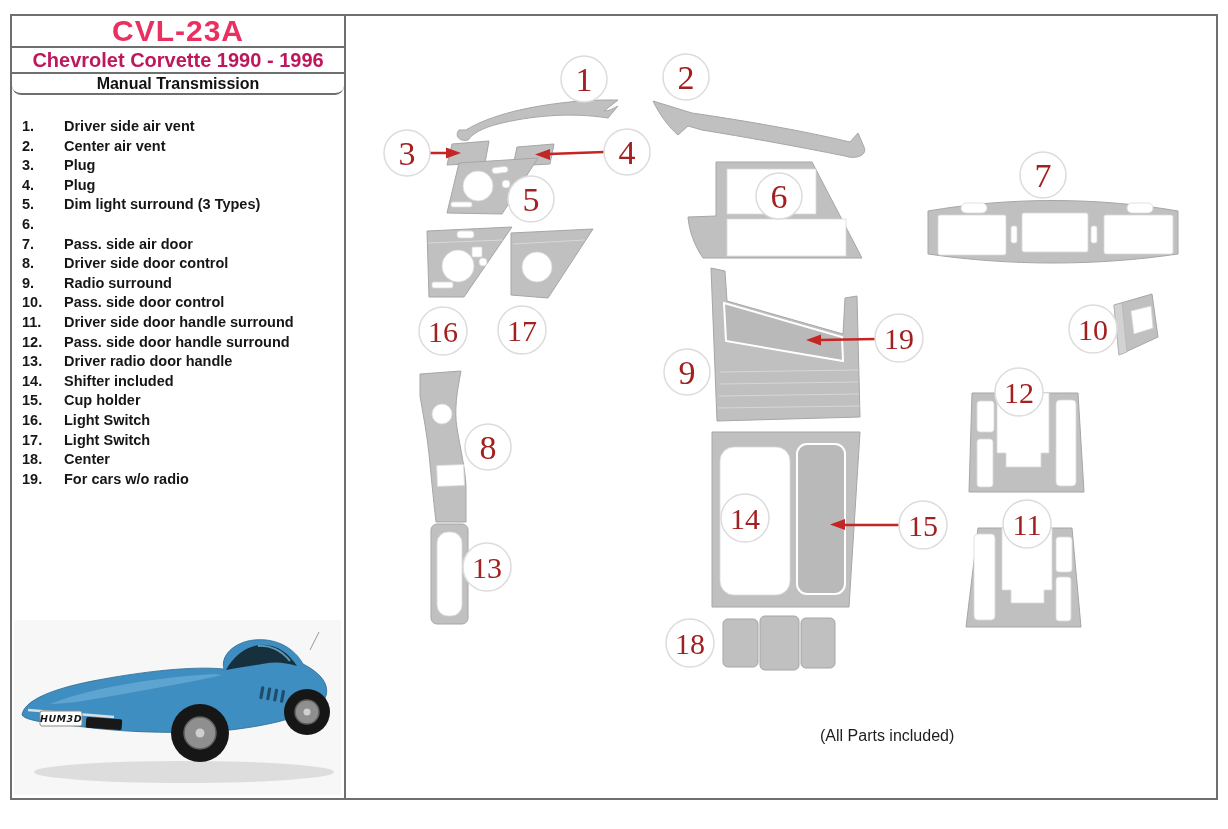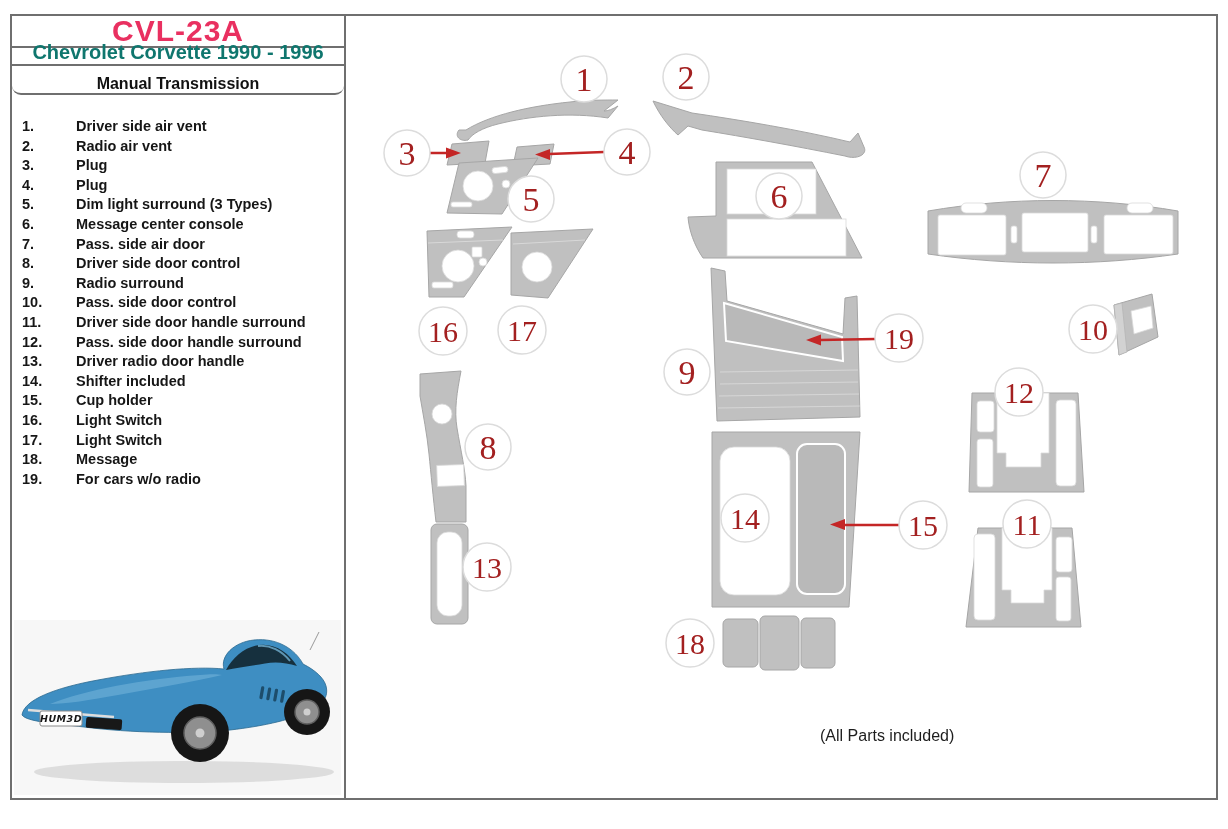--- a/index.html
+++ b/index.html
@@ -6,27 +6,27 @@
   .page{position:relative;width:1228px;height:821px;background:#ffffff;overflow:hidden;
         font-family:"Liberation Sans",sans-serif;padding-left:40px;}
   
   .frame{position:absolute;left:10px;top:14px;width:1204px;height:782px;
          border:2px solid #6f6f6f;}
   .left-col-divider{position:absolute;left:344px;top:14px;width:2px;height:784px;background:#6f6f6f;}
   .title-row{position:absolute;left:12px;width:332px;text-align:center;
              border-bottom:2px solid #6f6f6f;box-sizing:border-box;
              display:flex;align-items:center;justify-content:center;}
   .t-code{top:16px;height:32px;font-size:30px;font-weight:bold;color:#e93060;letter-spacing:1px;}
-  .t-vehicle{top:40px;height:26px;font-size:20px;font-weight:bold;color:#0f766e;}
+  .t-vehicle{top:48px;height:26px;font-size:20px;font-weight:bold;color:#be185d;}
   .t-trans{top:74px;height:21px;font-size:16px;font-weight:bold;color:#111;border-radius:9px;}
   
   .parts-list{position:absolute;left:12px;top:117px;width:330px;margin:0;padding:0;list-style:none;}
   .parts-list li{display:flex;line-height:19.6px;font-size:14.5px;font-weight:bold;color:#161616;}
   .parts-list .num{width:52px;padding-left:10px;box-sizing:border-box;}
-  .parts-list .lbl{flex:1;margin-left:12px;}
+  .parts-list .lbl{flex:1;}
   
   .car-fig{position:absolute;left:14px;top:620px;width:327px;height:175px;font-style:italic;}
   
   .footer-note{position:absolute;left:820px;top:719px;font-size:16px;color:#1d1d1d;margin-top:8px;}
   
   .diagram{position:absolute;left:0;top:0;}
   .part{fill:#c0c0c0;stroke:#a6a6a6;stroke-width:1;stroke-linejoin:round;}
   .hole{fill:#ffffff;stroke:#d9d9d9;stroke-width:0.8;}
   .insert{fill:#b9b9b9;stroke:#ffffff;stroke-width:2;}
   .badge-c{fill:#ffffff;stroke:#dcdcdc;stroke-width:1.5;}
@@ -50,37 +50,36 @@
   <div class="title-row t-vehicle">Chevrolet Corvette 1990 - 1996</div>
   <div class="title-row t-trans">Manual Transmission</div>
 
   <ul class="parts-list">
     <li>
         <span class="num">1.</span>
         <span class="lbl">Driver side air vent</span>
       </li>
     <li>
         <span class="num">2.</span>
-        <span class="lbl">Radio air vent</span>
+        <span class="lbl">Center air vent</span>
       </li>
     <li>
         <span class="num">3.</span>
         <span class="lbl">Plug</span>
       </li>
     <li>
         <span class="num">4.</span>
         <span class="lbl">Plug</span>
       </li>
     <li>
         <span class="num">5.</span>
         <span class="lbl">Dim light surround (3 Types)</span>
       </li>
     <li>
         <span class="num">6.</span>
-        <span class="lbl">Message center console</span>
       </li>
     <li>
         <span class="num">7.</span>
         <span class="lbl">Pass. side air door</span>
       </li>
     <li>
         <span class="num">8.</span>
         <span class="lbl">Driver side door control</span>
       </li>
     <li>
@@ -114,21 +113,21 @@
     <li>
         <span class="num">16.</span>
         <span class="lbl">Light Switch</span>
       </li>
     <li>
         <span class="num">17.</span>
         <span class="lbl">Light Switch</span>
       </li>
     <li>
         <span class="num">18.</span>
-        <span class="lbl">Message</span>
+        <span class="lbl">Center</span>
       </li>
     <li>
         <span class="num">19.</span>
         <span class="lbl">For cars w/o radio</span>
       </li>
   </ul>
 
   <div class="car-fig">
     <svg width="327" height="175" viewBox="0 0 327 175">
       <rect x="0" y="0" width="327" height="175" fill="#f7f7f7"></rect>

